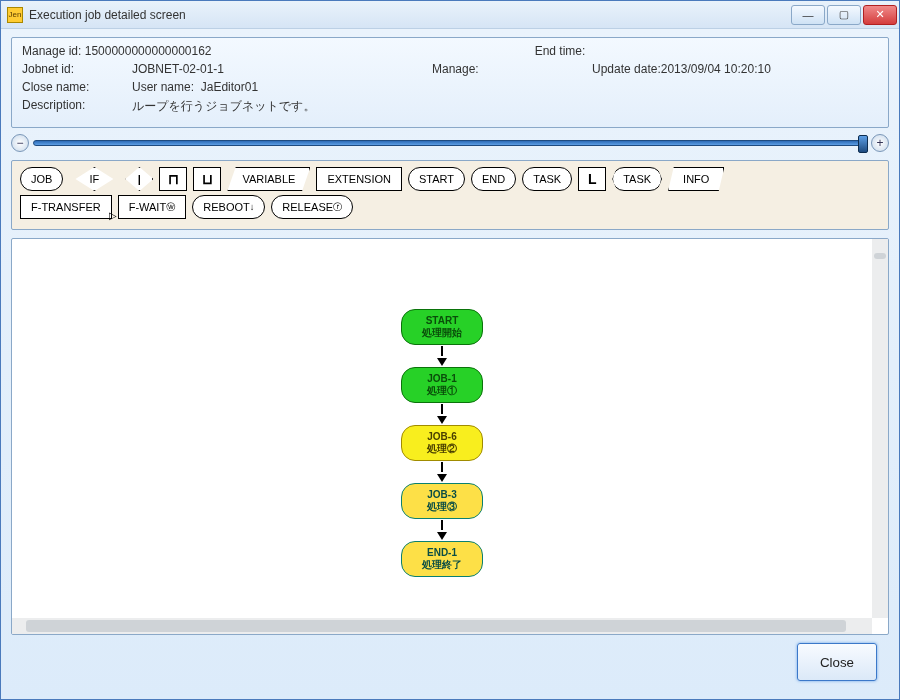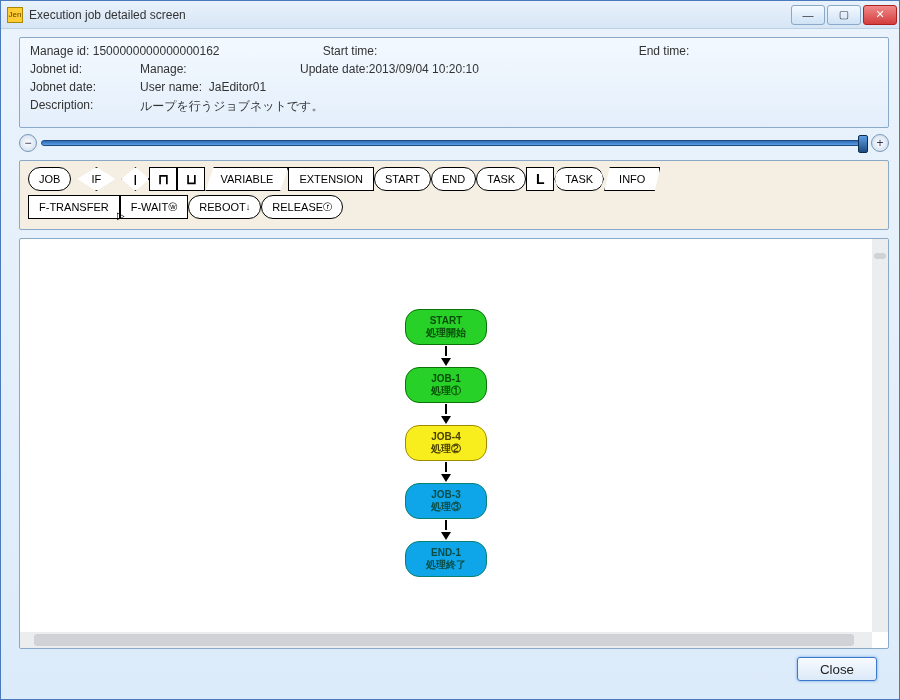--- a/index.html
+++ b/index.html
@@ -40,21 +40,21 @@
     width: 34px; height: 20px;
     background: linear-gradient(#f4f9ff,#cfe2f5);
     border:1px solid #8aa8c8; border-radius:3px;
     display:flex; align-items:center; justify-content:center;
     font-size:11px; color:#333;
   }
   .win-btn.close { background: linear-gradient(#f08a8a,#d43c3c); color:#fff; border-color:#b02020;}
   .content {
     flex:1;
     background: linear-gradient(#eaf3fc, #dcebfa);
-    padding: 8px 10px 10px 18px;
+    padding: 8px 10px 10px 10px;
     display:flex; flex-direction:column;
     overflow:hidden;
   }
   .info-panel {
     border:1px solid #8aa8c8;
     background: linear-gradient(#f3f9ff,#e4effb);
     padding:6px 10px 8px 10px;
     border-radius:2px;
   }
   .info-row { display:flex; margin-bottom:4px; }
@@ -83,21 +83,21 @@
     width:10px; height:18px;
     background: linear-gradient(#5c9ee5,#1e4b80);
     border:1px solid #0c2c50; border-radius:2px;
   }
   .palette {
     border:1px solid #8aa8c8;
     background:#f5efe3;
     padding:6px 8px;
     border-radius:2px;
   }
-  .pal-row { display:flex; margin-bottom:4px; flex-wrap:nowrap; }
+  .pal-row { display:flex; gap:6px; margin-bottom:4px; flex-wrap:nowrap; }
   .pal-item {
     border:1.5px solid #000;
     background:#fff;
     height:24px;
     display:flex; align-items:center; justify-content:center;
     padding:0 10px;
     font-size:11px;
     white-space:nowrap;
   }
   .pal-round { border-radius:12px; }
@@ -148,37 +148,37 @@
     border-radius:14px;
     border:1.5px solid #0a730a;
     display:flex; flex-direction:column; align-items:center; justify-content:center;
     width:82px; height:36px;
     font-size:10px; font-weight:bold;
     line-height:12px;
   }
   .node-start { background:#27d127; color:#0a4d0a; }
   .node-green { background:#27d127; color:#0a4d0a; }
   .node-yellow { background:#f8ee1e; border-color:#a08b00; color:#4a4000;}
-  .node-teal { background:#0ea5e9; border-color:#0a8070; color:#0a4d45;}
+  .node-teal { background:#fde047; border-color:#0a8070; color:#0a4d45;}
   .flow-arrow {
     width:0; height:0;
     border-left:5px solid transparent;
     border-right:5px solid transparent;
     border-top:8px solid #000;
     margin:2px 0 0 0;
   }
   .flow-stem { width:2px; height:10px; background:#000; }
   .flow-conn { display:flex; flex-direction:column; align-items:center; margin:1px 0;}
   .footer {
     padding:8px 12px 8px 0;
     display:flex; justify-content:flex-end;
     background:transparent;
   }
   .close-btn {
-    width:80px; height:24px;
+    width:80px; height:38px;
     background: linear-gradient(#f8fbff,#dbe9f8);
     border:1px solid #3b78c9;
     border-radius:3px;
     box-shadow: 0 0 3px #6aa3e8;
     color:#222;
     cursor:pointer;
   }
   .ftransfer {
     position:relative;
   }
@@ -198,45 +198,44 @@
       <div class="win-btn">▢</div>
       <div class="win-btn close">✕</div>
     </div>
   </div>
 
   <div class="content">
 
     <div class="info-panel">
       <div class="info-row">
         <div class="info-pair" style="width:220px"><span class="info-label">Manage id:</span>&nbsp;<span class="info-value">1500000000000000162</span></div>
-        <div class="info-pair" style="width:200px;justify-content:center">
-            <span class="info-label">Start time:</span>
-            <span class="info-value"></span>
-          </div>
         <div class="info-pair" style="flex:1;justify-content:center">
             <span class="info-label">End time:</span>
             <span class="info-value"></span>
           </div>
       </div>
       <div class="info-row">
         <div class="info-pair" style="width:110px">
             <span class="info-label">Jobnet id:</span>
           </div>
+        <div class="info-pair" style="width:300px">
+            <span class="info-value">JOBNET-02-01-1</span>
+          </div>
         <div class="info-pair" style="width:160px">
             <span class="info-label">Manage:</span>
             <span class="info-value"></span>
           </div>
         <div class="info-pair">
             <span class="info-label">Update date:</span>
             <span class="info-value">2013/09/04 10:20:10</span>
           </div>
       </div>
       <div class="info-row">
         <div class="info-pair" style="width:110px">
-            <span class="info-label">Jobnet date:</span>
+            <span class="info-label">Close name:</span>
           </div>
         <div class="info-pair"><span class="info-label">User name:</span>&nbsp;&nbsp;<span class="info-value">JaEditor01</span></div>
       </div>
       <div class="info-row">
         <div class="info-pair" style="width:110px">
             <span class="info-label">Description:</span>
           </div>
         <div class="info-pair">
             <span class="info-value">ループを行うジョブネットです。</span>
           </div>
@@ -300,21 +299,21 @@
             </div>
             <div class="flow-node node-green">
               <div>JOB-1</div>
               <div>処理①</div>
             </div>
             <div class="flow-conn">
               <div class="flow-stem"></div>
               <div class="flow-arrow"></div>
             </div>
             <div class="flow-node node-yellow">
-              <div>JOB-4</div>
+              <div>JOB-6</div>
               <div>処理②</div>
             </div>
             <div class="flow-conn">
               <div class="flow-stem"></div>
               <div class="flow-arrow"></div>
             </div>
             <div class="flow-node node-teal">
               <div>JOB-3</div>
               <div>処理③</div>
             </div>

